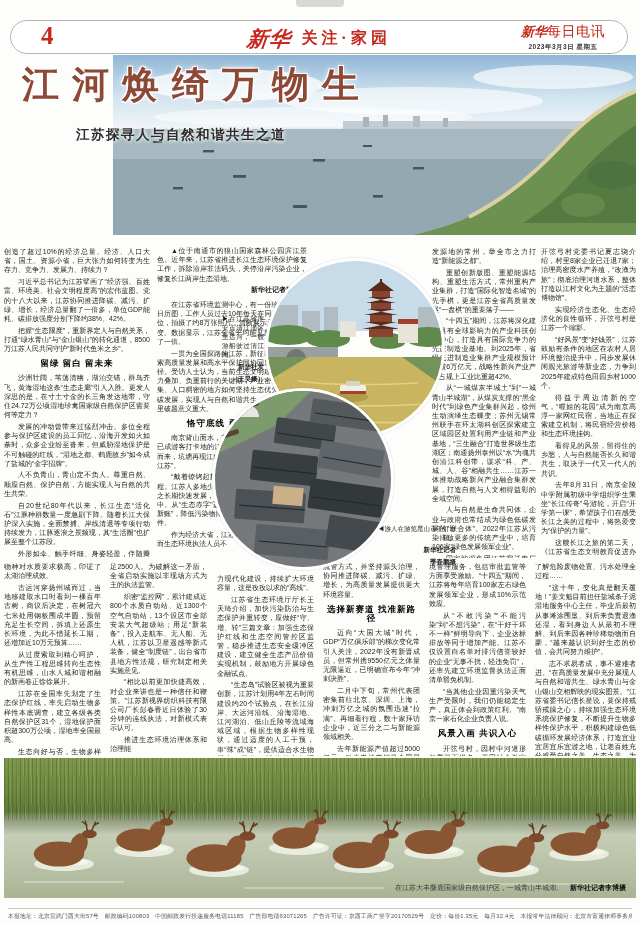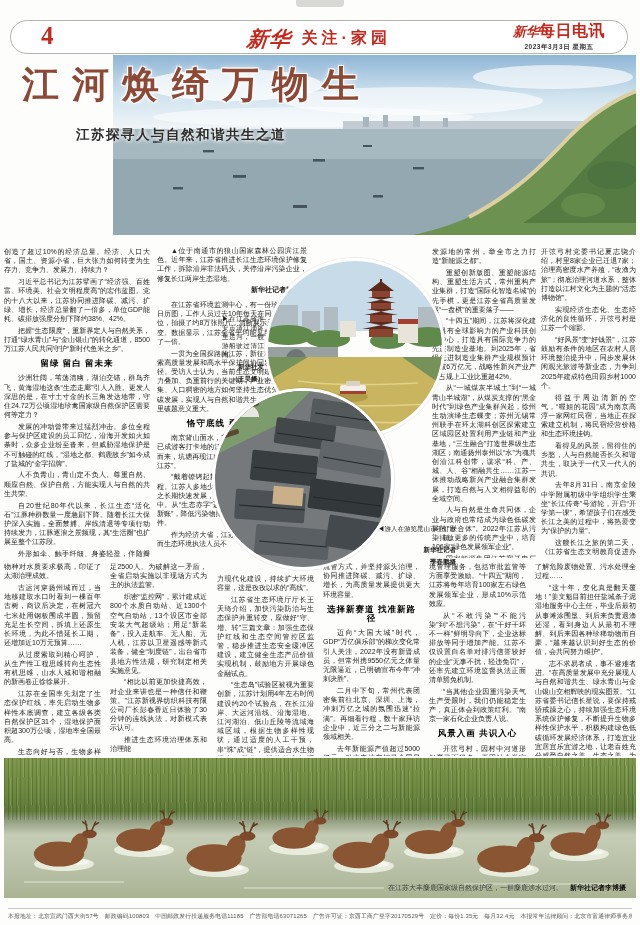--- a/index.html
+++ b/index.html
@@ -10,21 +10,21 @@
   .header-bar{position:absolute;left:10px;top:20px;width:616px;height:32px;border:1.5px solid #b5b5b2;
               border-radius:17px;background:#fff;}
   .page-num{position:absolute;left:30px;top:1px;font-family:"Liberation Serif",serif;font-weight:bold;
             font-size:25px;color:#c5281c;}
   .section-mid{position:absolute;left:0;right:0;top:4px;text-align:center;color:#c5281c;white-space:nowrap;}
   .script-logo{font-family:"Liberation Serif",serif;font-style:italic;font-weight:bold;font-size:21px;
                display:inline-block;transform:skewX(-6deg);letter-spacing:1px;}
   .section-title{font-size:16px;font-weight:bold;letter-spacing:4px;vertical-align:3px;margin-left:6px;}
   .masthead{position:absolute;right:22px;top:3px;text-align:center;color:#c5281c;line-height:13px;}
   .masthead .s1{font-family:"Liberation Serif",serif;font-style:italic;font-weight:bold;font-size:13px;}
-  .masthead .s2{font-weight:bold;font-size:16px;letter-spacing:.5px;}
+  .masthead .s2{font-weight:normal;font-size:14px;letter-spacing:.5px;}
   .masthead-date{font-size:6.5px;color:#333;font-weight:bold;margin-top:2px;letter-spacing:.5px;}
   
   .panorama{position:absolute;left:113px;top:55px;width:523px;height:180px;overflow:hidden;
             background:linear-gradient(180deg,#8fb6d6 0%,#cfe2ee 22%,#eef4f7 40%,#c9d6db 44%,#a9bcc3 50%,#93a9b2 70%,#89a0aa 100%);}
   .headline{position:absolute;left:22px;top:60px;font-family:"Liberation Serif",serif;font-weight:bold;
             font-size:37px;color:#8d4936;letter-spacing:13px;white-space:nowrap;
             text-shadow:1px 1px 0 #fff,-1px -1px 0 #fff,1px -1px 0 #fff,-1px 1px 0 #fff,0 0 6px rgba(255,255,255,.95);}
   .subheadline{position:absolute;left:76px;top:126px;font-size:13.5px;font-weight:bold;color:#2b2b2b;
                letter-spacing:1.5px;text-shadow:0 0 4px #fff,0 0 4px #fff;}
   
@@ -308,19 +308,19 @@
         <use href="#deer" transform="translate(500,101) scale(1.12)"></use>
       <use href="#splash" transform="translate(575,96)"></use>
         <use href="#deer" transform="translate(570,86) scale(0.98)"></use>
       <g stroke="#f3f5ec" stroke-width="1.2" opacity="0.7">
         <line x1="20" y1="124" x2="120" y2="124"></line>
           <line x1="240" y1="130" x2="380" y2="130"></line>
           <line x1="460" y1="126" x2="610" y2="126"></line>
       </g>
     </svg>
     <div class="deer-cap">
-      <span>在江苏大丰麋鹿国家级自然保护区，一群麋鹿涉水过河。</span>　<b>新华社记者李博摄</b>
+      <span>在江苏大丰麋鹿国家级自然保护区，一城青山半城湖。</span>　<b>新华社记者李博摄</b>
     </div>
   </div>
 
   <div class="footer">本报地址：北京宣武门西大街57号　邮政编码100803　中国邮政发行投递服务电话11185　广告部电话63071265　广告许可证：京西工商广登字20170529号　定价：每份1.35元　每月32.4元　本报常年法律顾问：北京市富通律师事务所　电话：010-88406617、13901102545</div>
 
 </div>
 
 </body></html>

